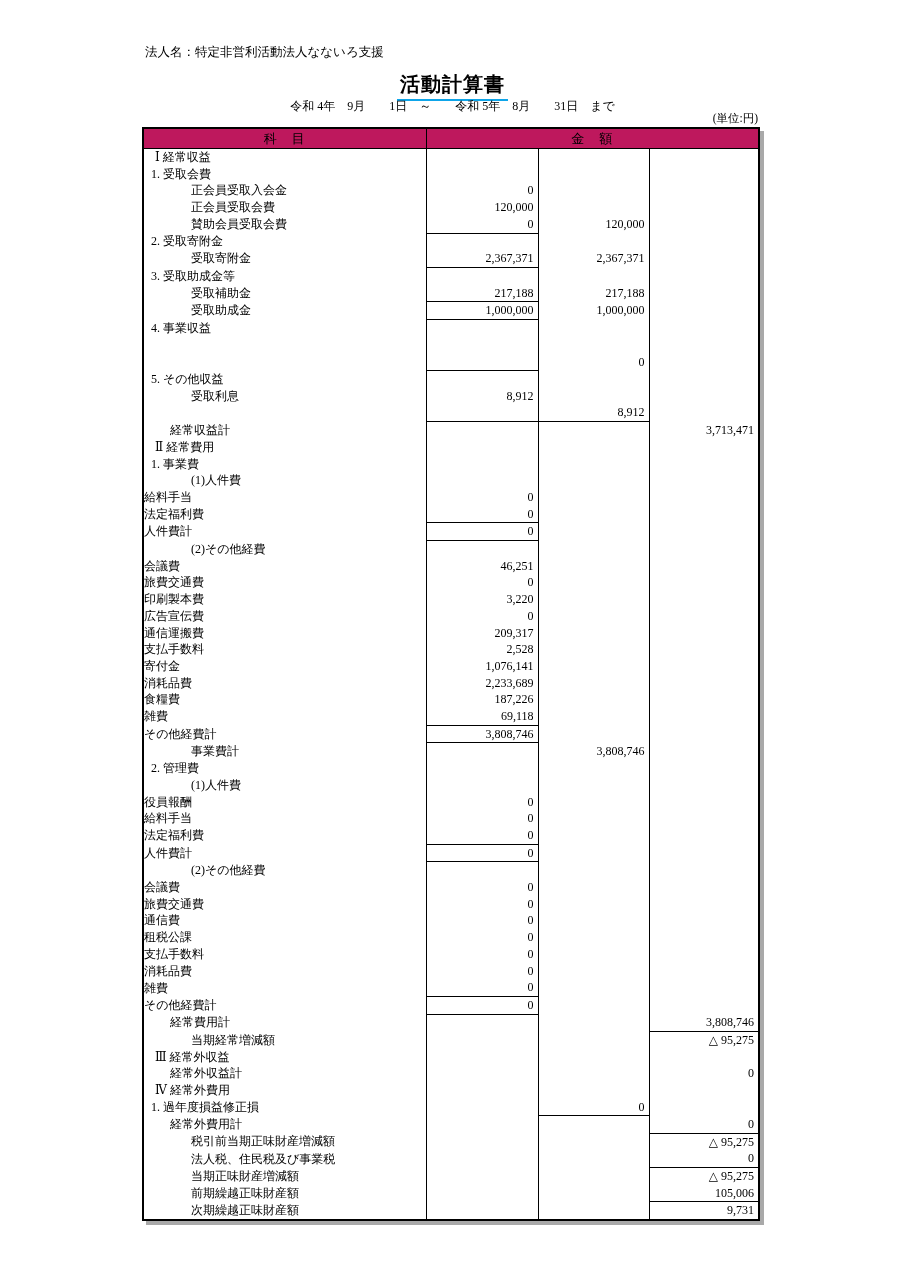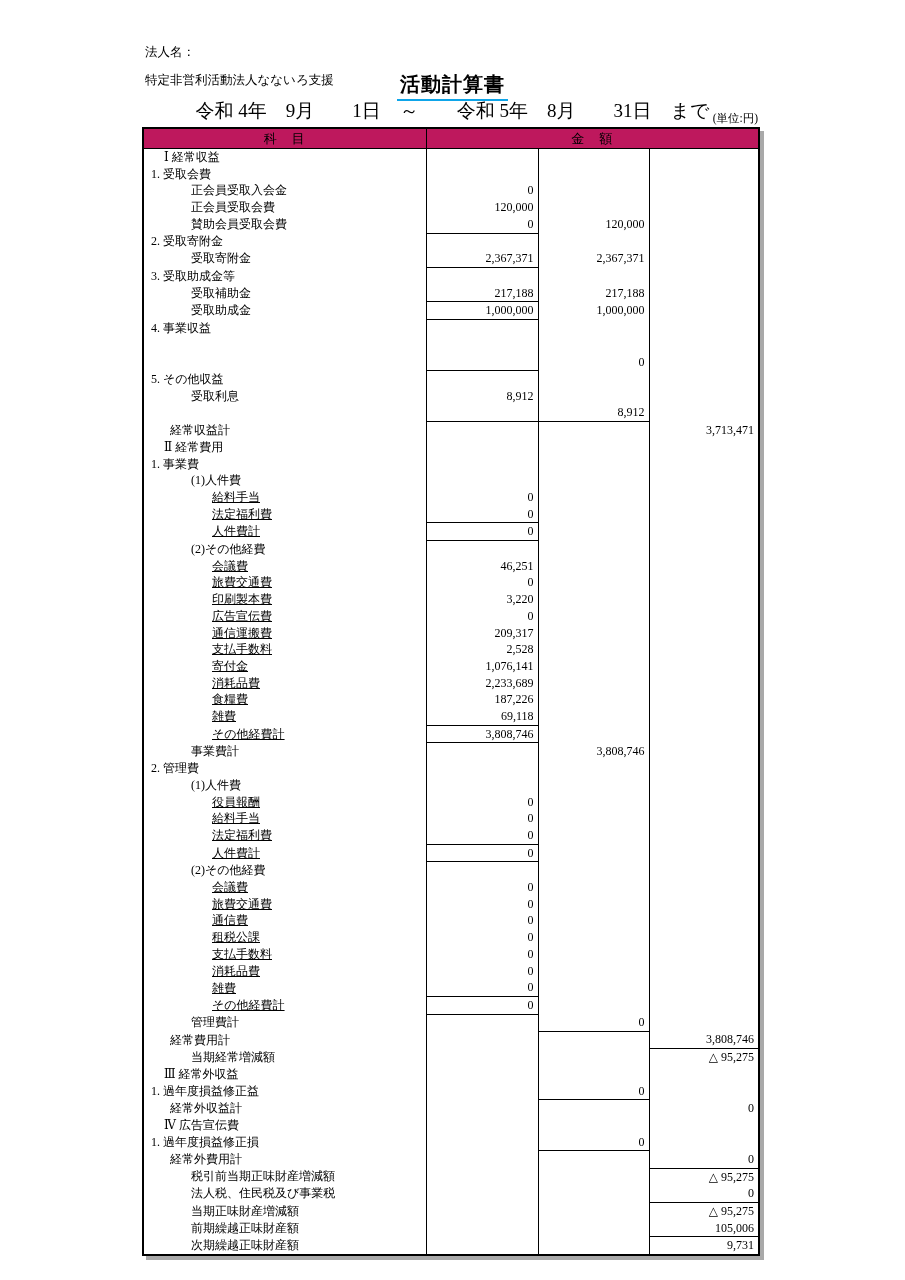--- a/index.html
+++ b/index.html
@@ -3,30 +3,30 @@
 <meta charset="utf-8">
 <style>
   html,body{margin:0;padding:0;}
   body{
     width:905px;height:1280px;background:#ffffff;position:relative;
     font-family:"Liberation Serif","DejaVu Serif",serif;color:#000;
     overflow:hidden;
   }
   .corp-line{
     position:absolute;left:145px;top:44px;font-size:12.5px;
-    display:flex;gap:11px;white-space:pre;flex-direction:column;
+    display:flex;white-space:pre;
   }
   .doc-title-wrap{position:absolute;left:0;top:71px;width:100%;text-align:center;}
   .doc-title{
     display:inline-block;font-size:20px;font-weight:bold;letter-spacing:1px;
     border-bottom:2px solid #0ea5e9;padding:0 3px 1px 3px;
   }
   .period-line{
     position:absolute;left:0;top:98px;width:100%;text-align:center;
-    font-size:19px;white-space:pre;
+    font-size:12px;white-space:pre;
   }
   .unit-note{position:absolute;right:147px;top:111px;font-size:11.5px;padding-left:32px;}
   table.statement{
     position:absolute;left:142px;top:127px;width:616px;
     border-collapse:collapse;table-layout:fixed;background:#fff;
     border:2px solid #000;
     box-shadow:4px 4px 0 #a9a9a9;
   }
   th{
     background:#be185d;height:19px;font-size:13px;font-weight:normal;
@@ -34,25 +34,25 @@
   }
   th.h-subject{border-right:1.5px solid #000;}
   td{
     height:16.7px;line-height:16.7px;font-size:12px;padding:0;
     overflow:hidden;white-space:pre;
   }
   td.c0{border-right:1px solid #000;text-align:left;}
   td.a1,td.a2{border-right:1px solid #000;}
   td.amt{text-align:right;padding-right:4px;}
   td.ub{border-bottom:1px solid #000;}
-  .lv0{padding-left:20px;}
+  .lv0{padding-left:11px;}
   .lv1{padding-left:7px;}
   .lvt{padding-left:26px;}
   .lv2{padding-left:47px;}
-  .lv3{padding-left:68px;text-decoration:underline;}
+  .lv3{}
 </style>
 </head>
 <body>
 
 <div class="corp-line">
   <span>法人名：</span>
   <span>特定非営利活動法人なないろ支援</span>
 </div>
 
 <div class="doc-title-wrap">
@@ -377,57 +377,45 @@
         <td class="amt a2"></td>
         <td class="amt a3"></td>
       </tr>
       <tr>
         <td class="c0 lv3">その他経費計</td>
         <td class="amt a1 ub">0</td>
         <td class="amt a2"></td>
         <td class="amt a3"></td>
       </tr>
       <tr>
-        <td class="c0 lv2">管理費計</td>
-        <td class="amt a1"></td>
-        <td class="amt a2 ub">0</td>
-        <td class="amt a3"></td>
-      </tr>
-      <tr>
         <td class="c0 lvt">経常費用計</td>
         <td class="amt a1"></td>
         <td class="amt a2"></td>
         <td class="amt a3 ub">3,808,746</td>
       </tr>
       <tr>
         <td class="c0 lv2">当期経常増減額</td>
         <td class="amt a1"></td>
         <td class="amt a2"></td>
         <td class="amt a3">△ 95,275</td>
       </tr>
       <tr>
         <td class="c0 lv0">Ⅲ 経常外収益</td>
         <td class="amt a1"></td>
         <td class="amt a2"></td>
         <td class="amt a3"></td>
       </tr>
       <tr>
-        <td class="c0 lv1">1. 過年度損益修正益</td>
-        <td class="amt a1"></td>
-        <td class="amt a2 ub">0</td>
-        <td class="amt a3"></td>
-      </tr>
-      <tr>
         <td class="c0 lvt">経常外収益計</td>
         <td class="amt a1"></td>
         <td class="amt a2"></td>
         <td class="amt a3">0</td>
       </tr>
       <tr>
-        <td class="c0 lv0">Ⅳ 広告宣伝費</td>
+        <td class="c0 lv0">Ⅳ 経常外費用</td>
         <td class="amt a1"></td>
         <td class="amt a2"></td>
         <td class="amt a3"></td>
       </tr>
       <tr>
         <td class="c0 lv1">1. 過年度損益修正損</td>
         <td class="amt a1"></td>
         <td class="amt a2 ub">0</td>
         <td class="amt a3"></td>
       </tr>

